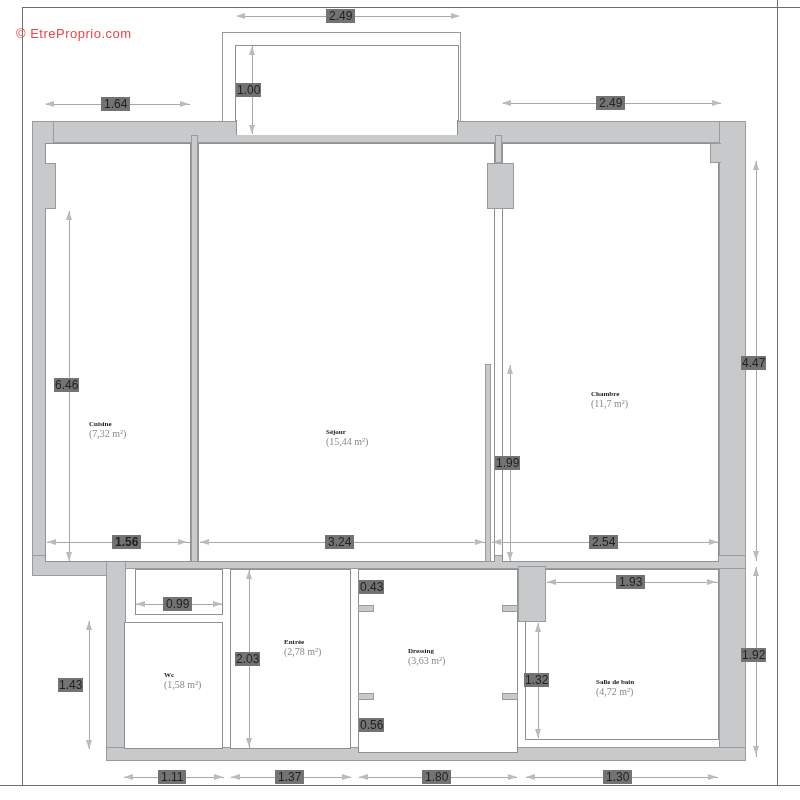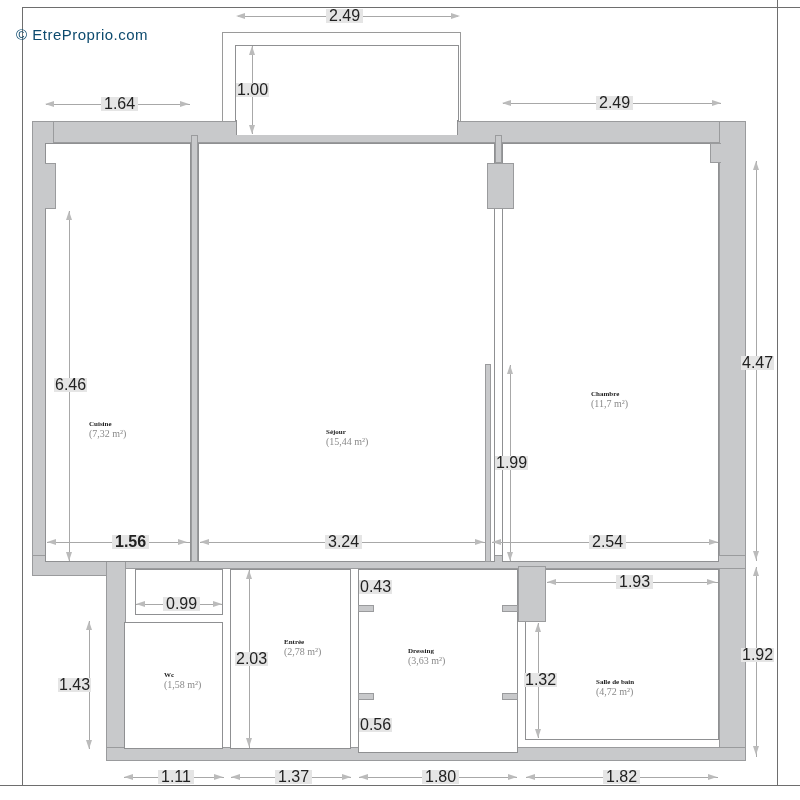--- a/index.html
+++ b/index.html
@@ -5,27 +5,27 @@
     html, body { margin: 0; padding: 0; }
     body { width: 800px; height: 800px; background: #ffffff; position: relative; overflow: hidden; font-family: "Liberation Sans", sans-serif; }
     .frame-line { position: absolute; background: #6e6e6e; }
     .wall { position: absolute; background: #c8c9cb; border: 1px solid #9a9b9d; box-sizing: border-box; }
     .room { position: absolute; background: #ffffff; border: 1px solid #8f9092; box-sizing: border-box; }
     .room-label { position: absolute; text-align: left; font-family: Liberation Serif, serif; line-height: 10px; }
     .room-name { font-size: 7px; font-weight: bold; color: #222; display: block; }
     .room-area { font-size: 10px; color: #8a8a8a; display: block; }
     .dim-h { position: absolute; height: 1px; background: #a8a8a8; }
     .dim-v { position: absolute; width: 1px; background: #a8a8a8; }
-    .dim-text { position: absolute; font-size: 16px; color: #222; background: #e5e5e5; padding: 0 3px; line-height: 14px; white-space: nowrap; text-align: center; }
+    .dim-text { position: absolute; font-size: 12px; color: #222; background: #737373; padding: 0 3px; line-height: 14px; white-space: nowrap; text-align: center; }
     .arrow-l, .arrow-r, .arrow-u, .arrow-d { position: absolute; width: 0; height: 0; }
     .arrow-l { border-top: 3px solid transparent; border-bottom: 3px solid transparent; border-right: 9px solid #bbb; }
     .arrow-r { border-top: 3px solid transparent; border-bottom: 3px solid transparent; border-left: 9px solid #bbb; }
     .arrow-u { border-left: 3px solid transparent; border-right: 3px solid transparent; border-bottom: 9px solid #bbb; }
     .arrow-d { border-left: 3px solid transparent; border-right: 3px solid transparent; border-top: 9px solid #bbb; }
-    .watermark { position: absolute; left: 16px; top: 26px; font-size: 15px; color: #0c4a6e; letter-spacing: 0.5px; }
+    .watermark { position: absolute; left: 16px; top: 26px; font-size: 13px; color: #ef4444; letter-spacing: 0.5px; }
     .balcony-outer { position: absolute; border: 1px solid #9a9a9a; background: #fff; box-sizing: border-box; }
   </style>
 </head>
 <body>
 
 <div class="frame-line" style="left:22px; top:7px; width:778px; height:1px;"></div>
 <div class="frame-line" style="left:22px; top:7px; width:1px; height:778px;"></div>
 <div class="frame-line" style="left:777px; top:0px; width:1px; height:785px;"></div>
 <div class="frame-line" style="left:0px; top:785px; width:800px; height:1px;"></div>
 
@@ -189,13 +189,13 @@
 <div class="dim-text" style="left:275px; top:770px;">1.37</div>
 
 <div class="dim-h" style="left:359px; top:777px; width:158px;"></div>
 <div class="arrow-l" style="left:359px; top:774px;"></div>
 <div class="arrow-r" style="left:508px; top:774px;"></div>
 <div class="dim-text" style="left:422px; top:770px;">1.80</div>
 
 <div class="dim-h" style="left:526px; top:777px; width:192px;"></div>
 <div class="arrow-l" style="left:526px; top:774px;"></div>
 <div class="arrow-r" style="left:708px; top:774px;"></div>
-<div class="dim-text" style="left:603px; top:770px;">1.82</div>
+<div class="dim-text" style="left:603px; top:770px;">1.30</div>
 
 </body></html>

